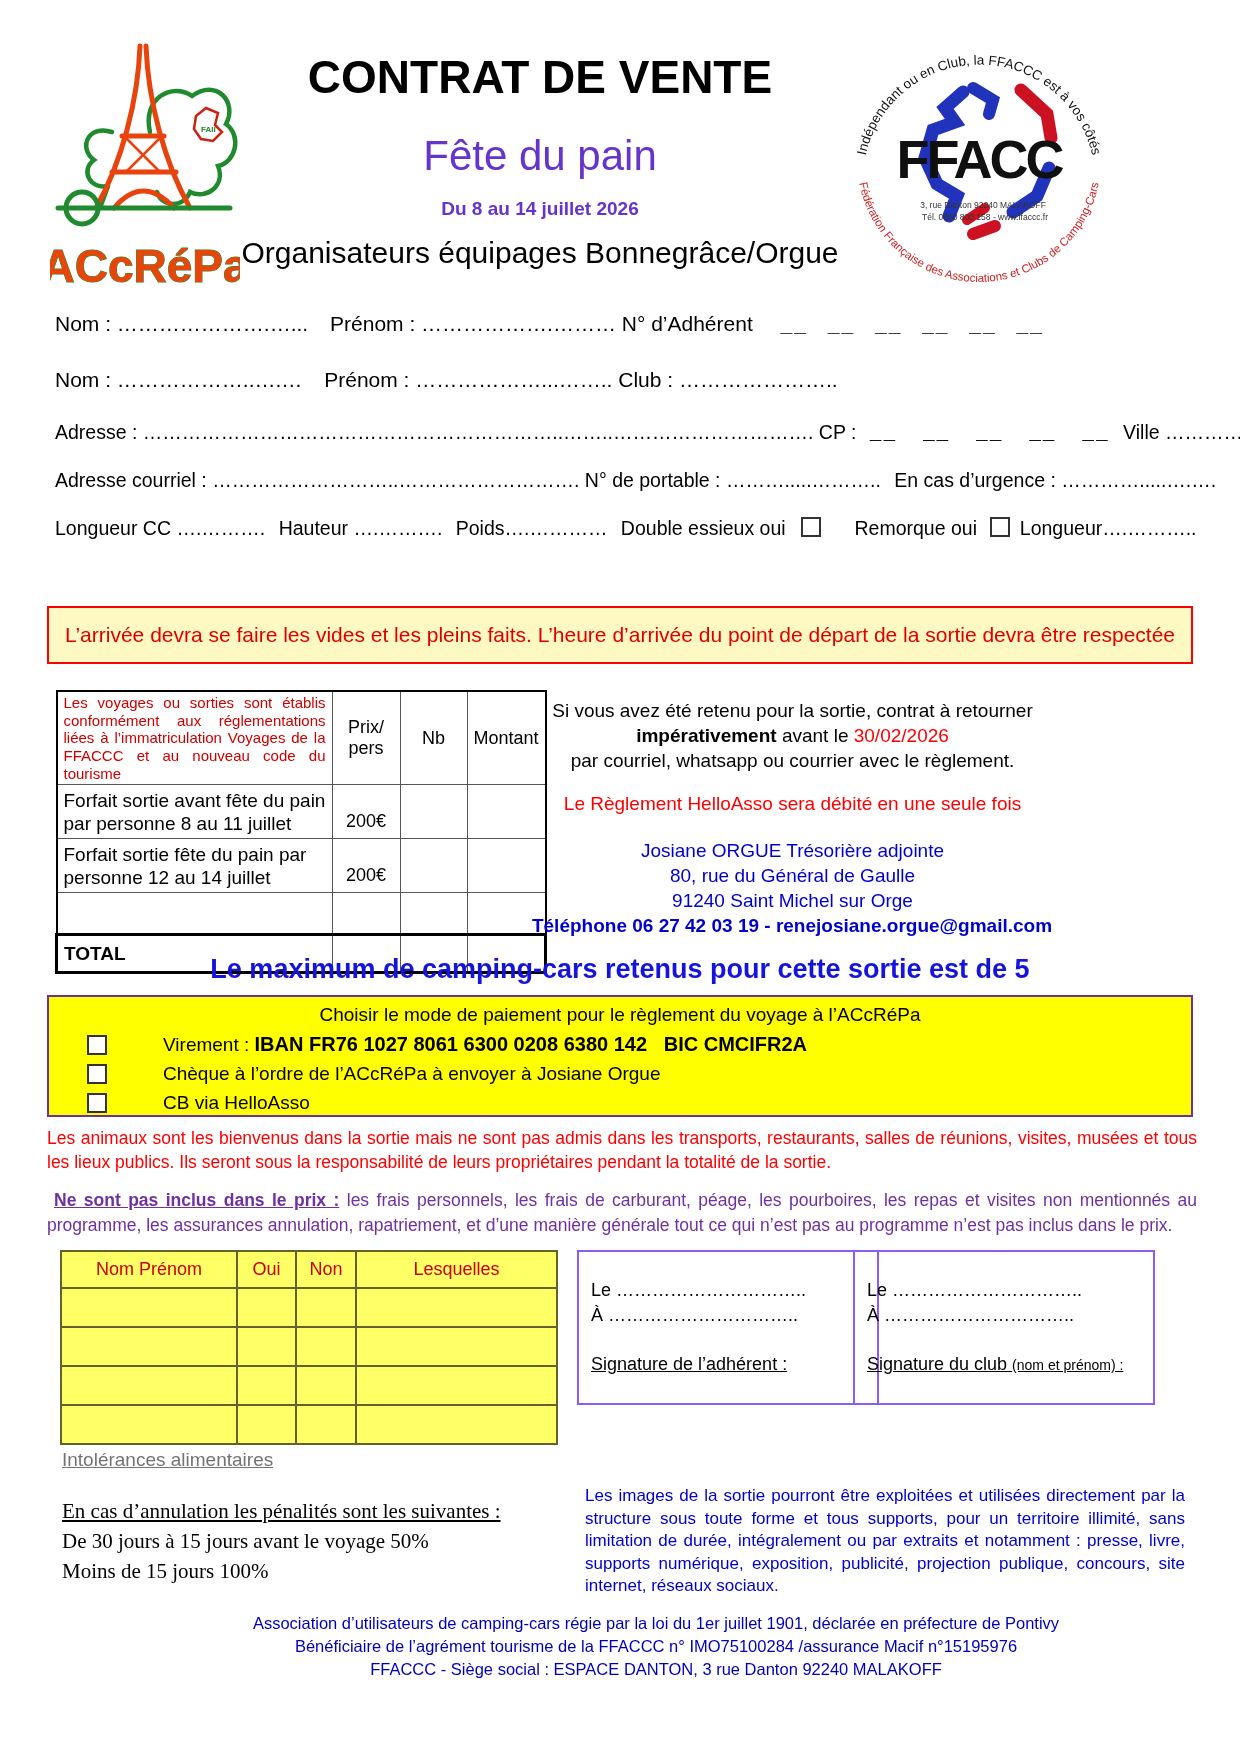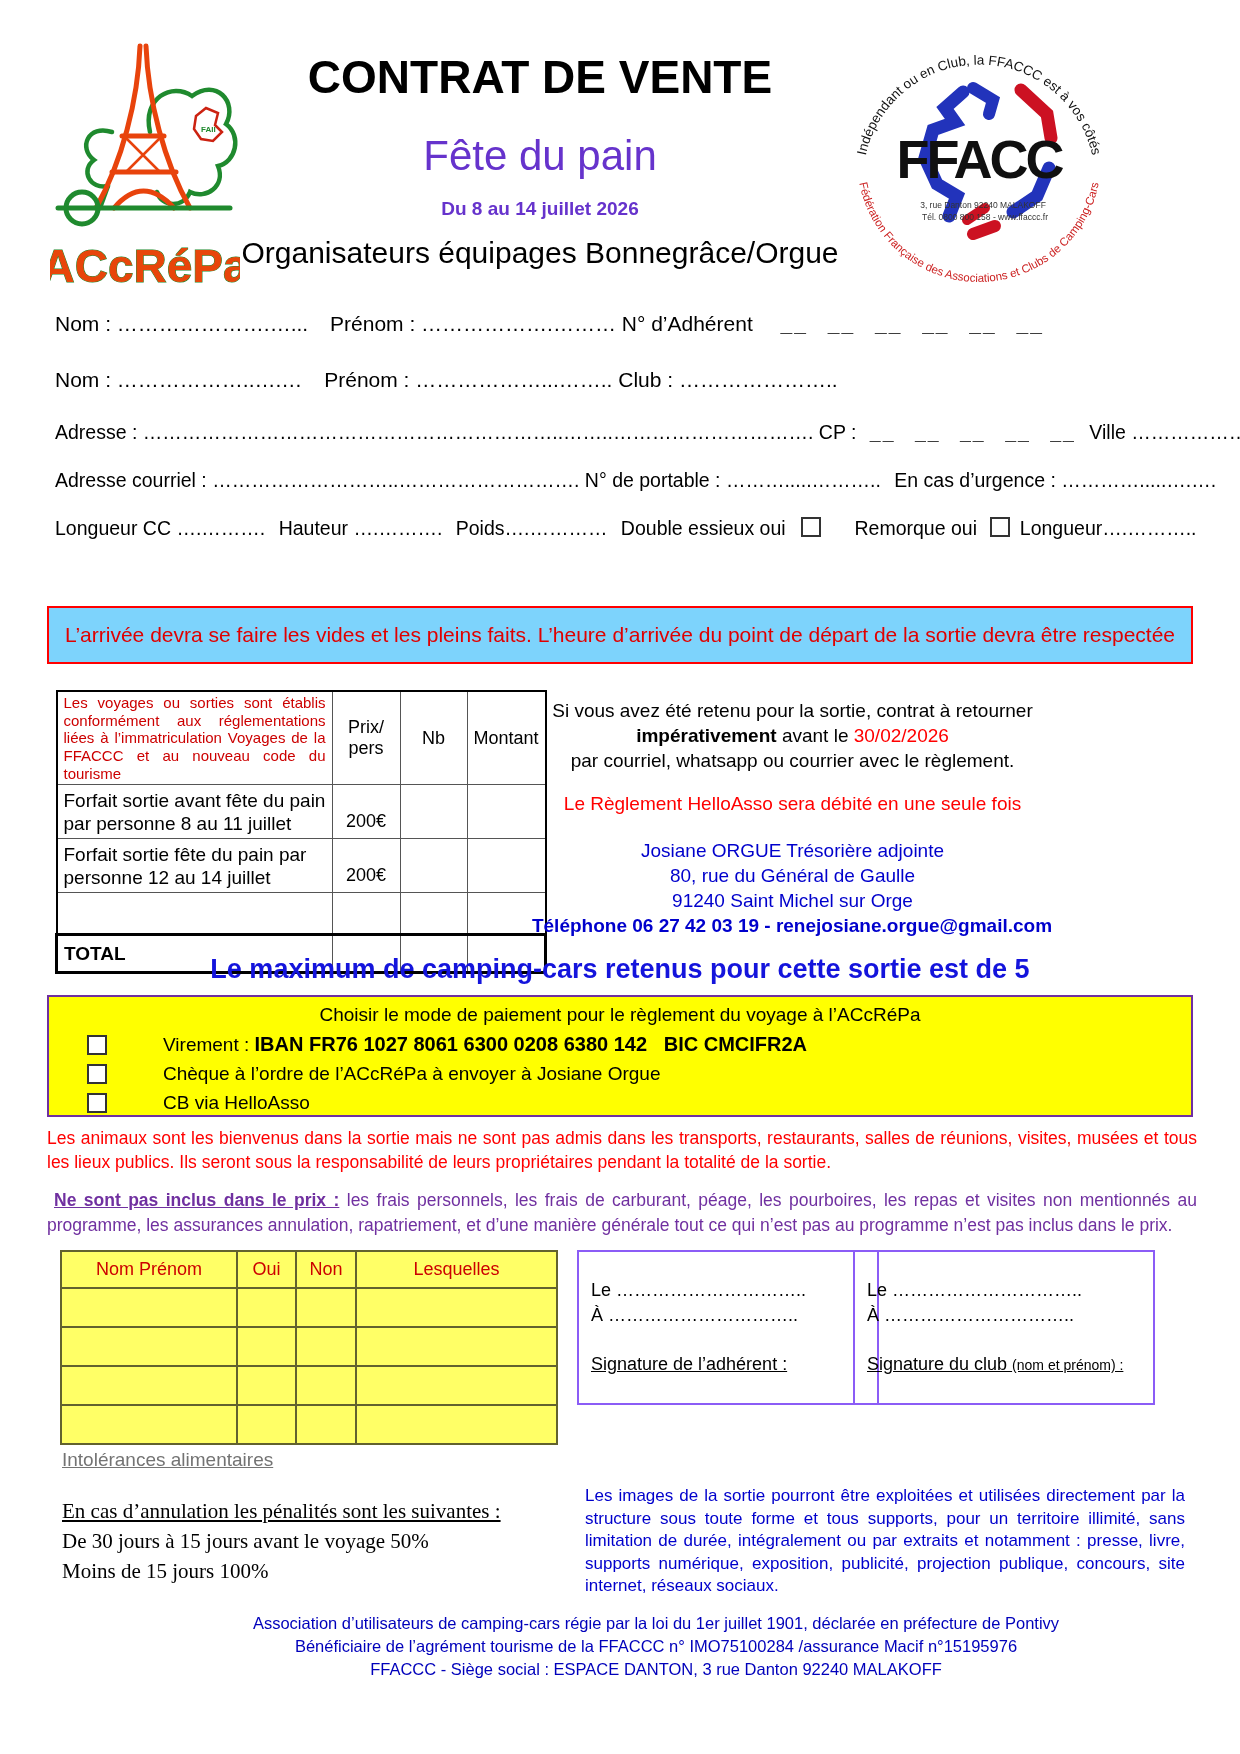--- a/index.html
+++ b/index.html
@@ -16,21 +16,21 @@
 
   
   .fline{left:55px;width:1150px;font-size:21px;white-space:nowrap;}
   .fline.small{font-size:19.5px;}
   .seg{display:inline-block;}
   .blanks{display:inline-block;font-weight:bold;letter-spacing:2px;word-spacing:12px;}
   .cb{display:inline-block;width:16px;height:16px;border:2px solid #333;background:#fff;
       vertical-align:-2px;}
 
   
-  .banner{left:47px;top:606px;width:1146px;height:58px;background:#7dd3fc;
+  .banner{left:47px;top:606px;width:1146px;height:58px;background:#fef9c3;
           border:2px solid #FF0000;box-sizing:border-box;color:#E00000;
           font-size:21px;display:flex;align-items:center;justify-content:center;}
 
   
   table{border-collapse:collapse;}
   .ptable{left:55px;top:690px;}
   .ptable td{border:1px solid #555;padding:2px 6px;}
   .ptable{border:2px solid #000;}
   .ptable .note{width:262px;font-size:15px;color:#CC0000;text-align:justify;line-height:1.18;vertical-align:top;}
   .ptable .hprix{width:55px;font-size:18px;text-align:center;white-space:pre-line;}
@@ -171,21 +171,21 @@
 
   <div class="abs fline" style="top:368px;">
     <span class="seg" style="margin-right:16px;">Nom : ………………..….…</span>
     <span class="seg">Prénom : ………………...……..</span>
     <span class="seg">Club : …………………..</span>
   </div>
 
   <div class="abs fline small" style="top:421px;">
     <span class="seg">Adresse : ………………………………………………………..……..………………………….</span>
     <span class="seg">CP :</span>
-    <span class="blanks" style="margin-left:8px;margin-right:8px;">__ __ __ __ __</span>
+    <span class="blanks" style="margin-left:8px;margin-right:8px;font-family:Liberation Mono, monospace;">__ __ __ __ __</span>
     <span class="seg">Ville ………………………………..……………</span>
   </div>
 
   <div class="abs fline small" style="top:469px;">
     <span class="seg">Adresse courriel :  ………………………..……………………….</span>
     <span class="seg">N° de portable :  ……….....………..</span>
     <span class="seg" style="margin-left:8px;">En cas d’urgence :  ………….....….….</span>
   </div>
 
   <div class="abs fline small" style="top:517px;">

